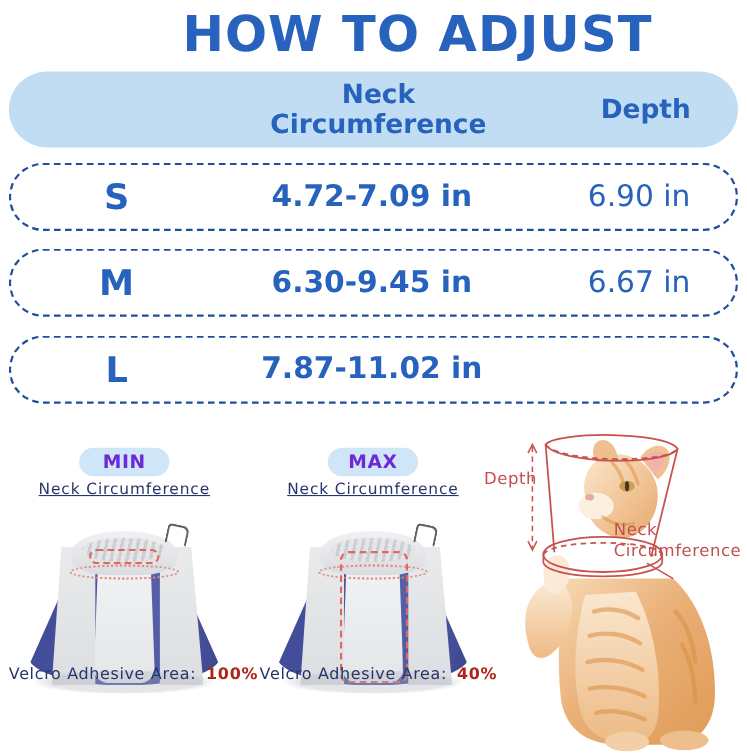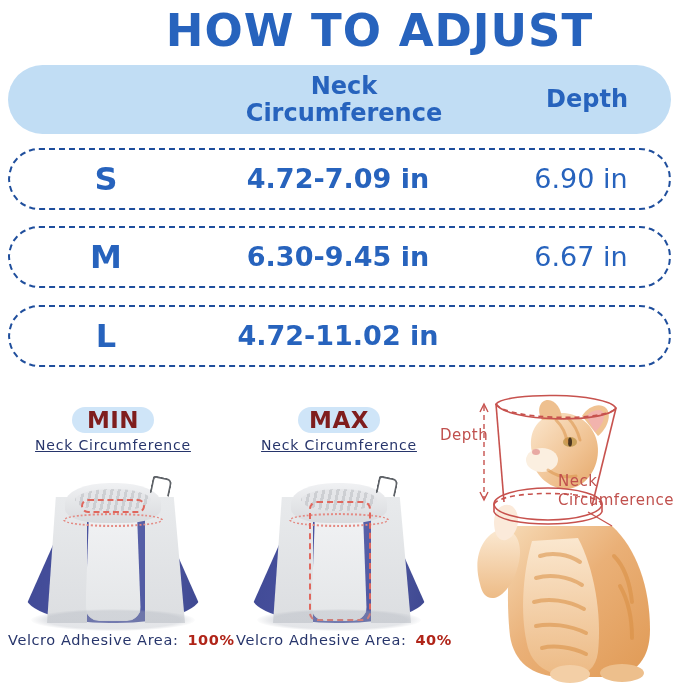--- a/index.html
+++ b/index.html
@@ -130,23 +130,23 @@
     position: absolute;
     top: 12px;
     left: 50%;
     transform: translateX(-50%);
     width: 82px;
     height: 26px;
     line-height: 26px;
     text-align: center;
     background: #cfe5f8;
     border-radius: 13px;
-    font-size: 23px;
-    font-weight: 700;
-    color: #7f1d1d;
+    font-size: 17px;
+    font-weight: 700;
+    color: #6d28d9;
     letter-spacing: 0.5px;
   }
   .panel-caption {
     position: absolute;
     top: 42px;
     left: 0;
     width: 226px;
     text-align: center;
     font-size: 14px;
     color: #27356b;
@@ -257,21 +257,21 @@
     left: 38px; top: 38px;
     width: 100px; height: 14px;
     border: 2px dotted #e48a83;
     border-radius: 50%;
     box-sizing: border-box;
   }
 
   
   .velcro-line {
     position: absolute;
-    top: 632px;
+    top: 605px;
     font-size: 14.5px;
     color: #27356b;
     letter-spacing: 0.6px;
     white-space: nowrap;
   }
   .velcro-line.min { left: 8px; }
   .velcro-line.max { left: 236px; }
   .velcro-pct {
     color: #b02418;
     font-weight: 700;
@@ -324,21 +324,21 @@
 </div>
 
 <div class="size-row row-1">
   <div class="cell-size">M</div>
   <div class="cell-neck">6.30-9.45 in</div>
   <div class="cell-depth">6.67 in</div>
 </div>
 
 <div class="size-row row-2">
   <div class="cell-size">L</div>
-  <div class="cell-neck">4.72-11.02 in</div>
+  <div class="cell-neck">7.87-11.02 in</div>
 </div>
 
 <div class="panel panel-min">
   <div class="badge">MIN</div>
   <div class="panel-caption">Neck Circumference</div>
   <div class="cone-wrap">
     <div class="cone">
       <div class="cone-body"></div>
       <div class="cone-panel-gray left"></div>
       <div class="cone-panel-gray right"></div>

